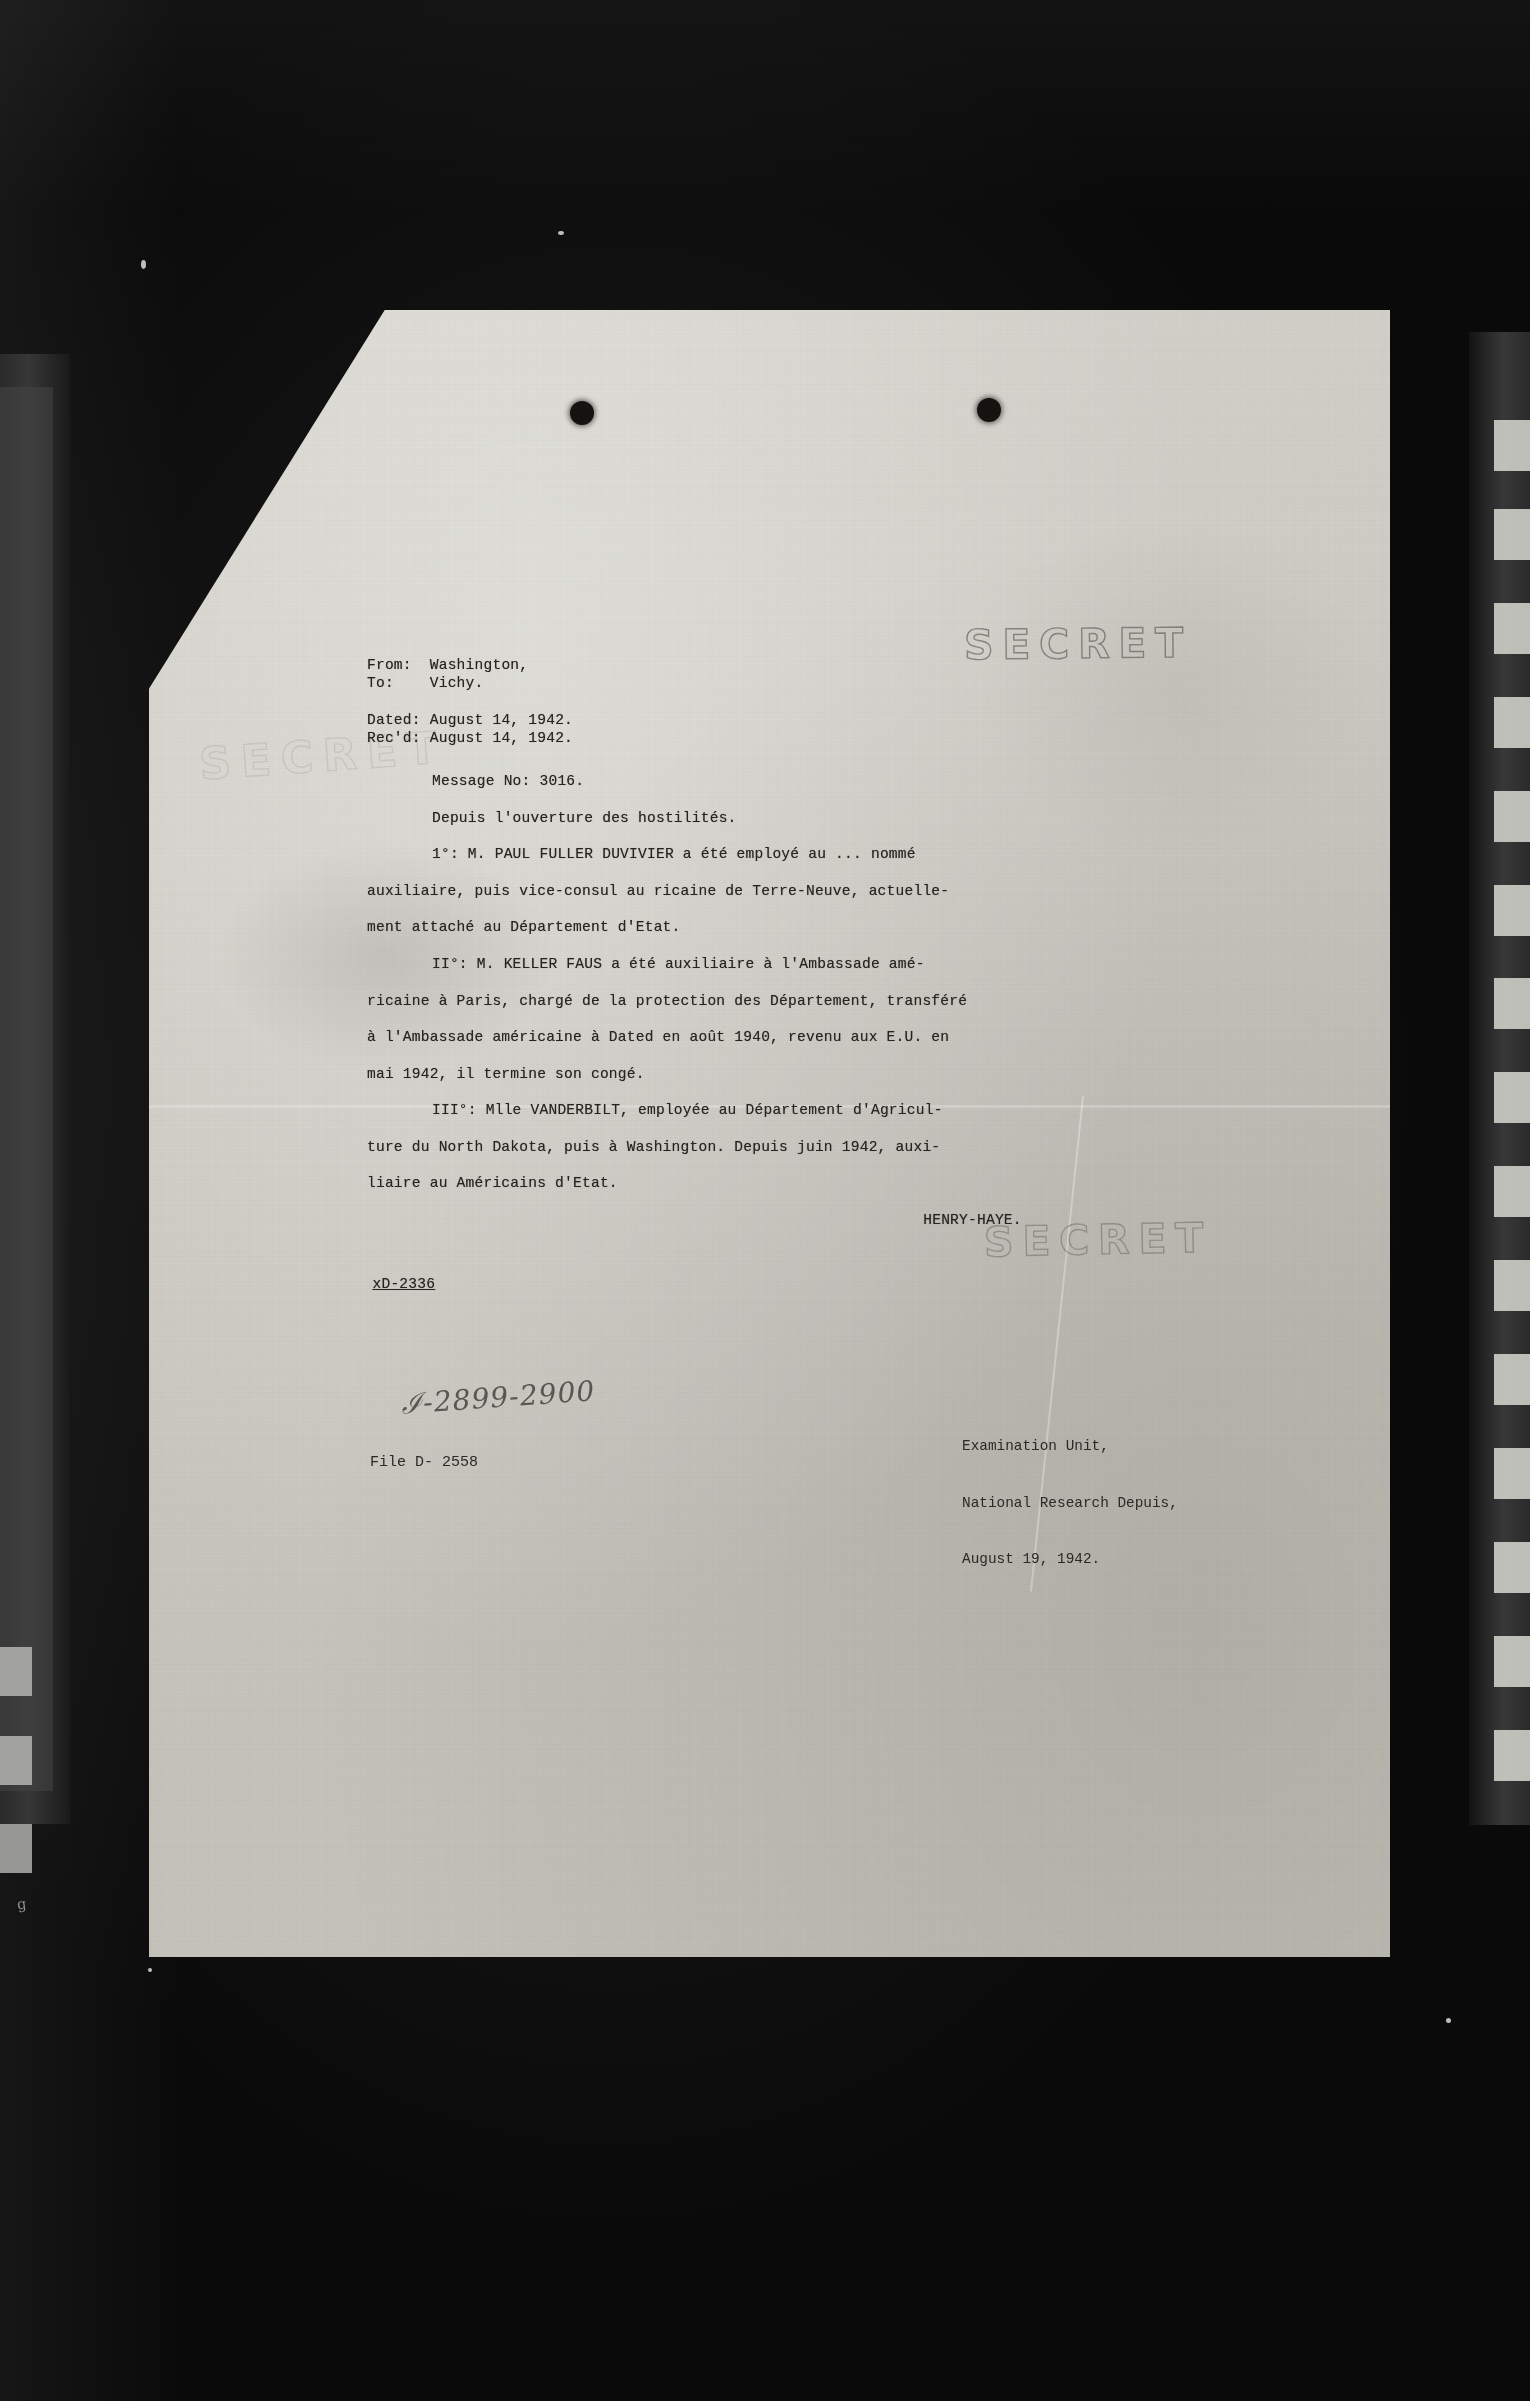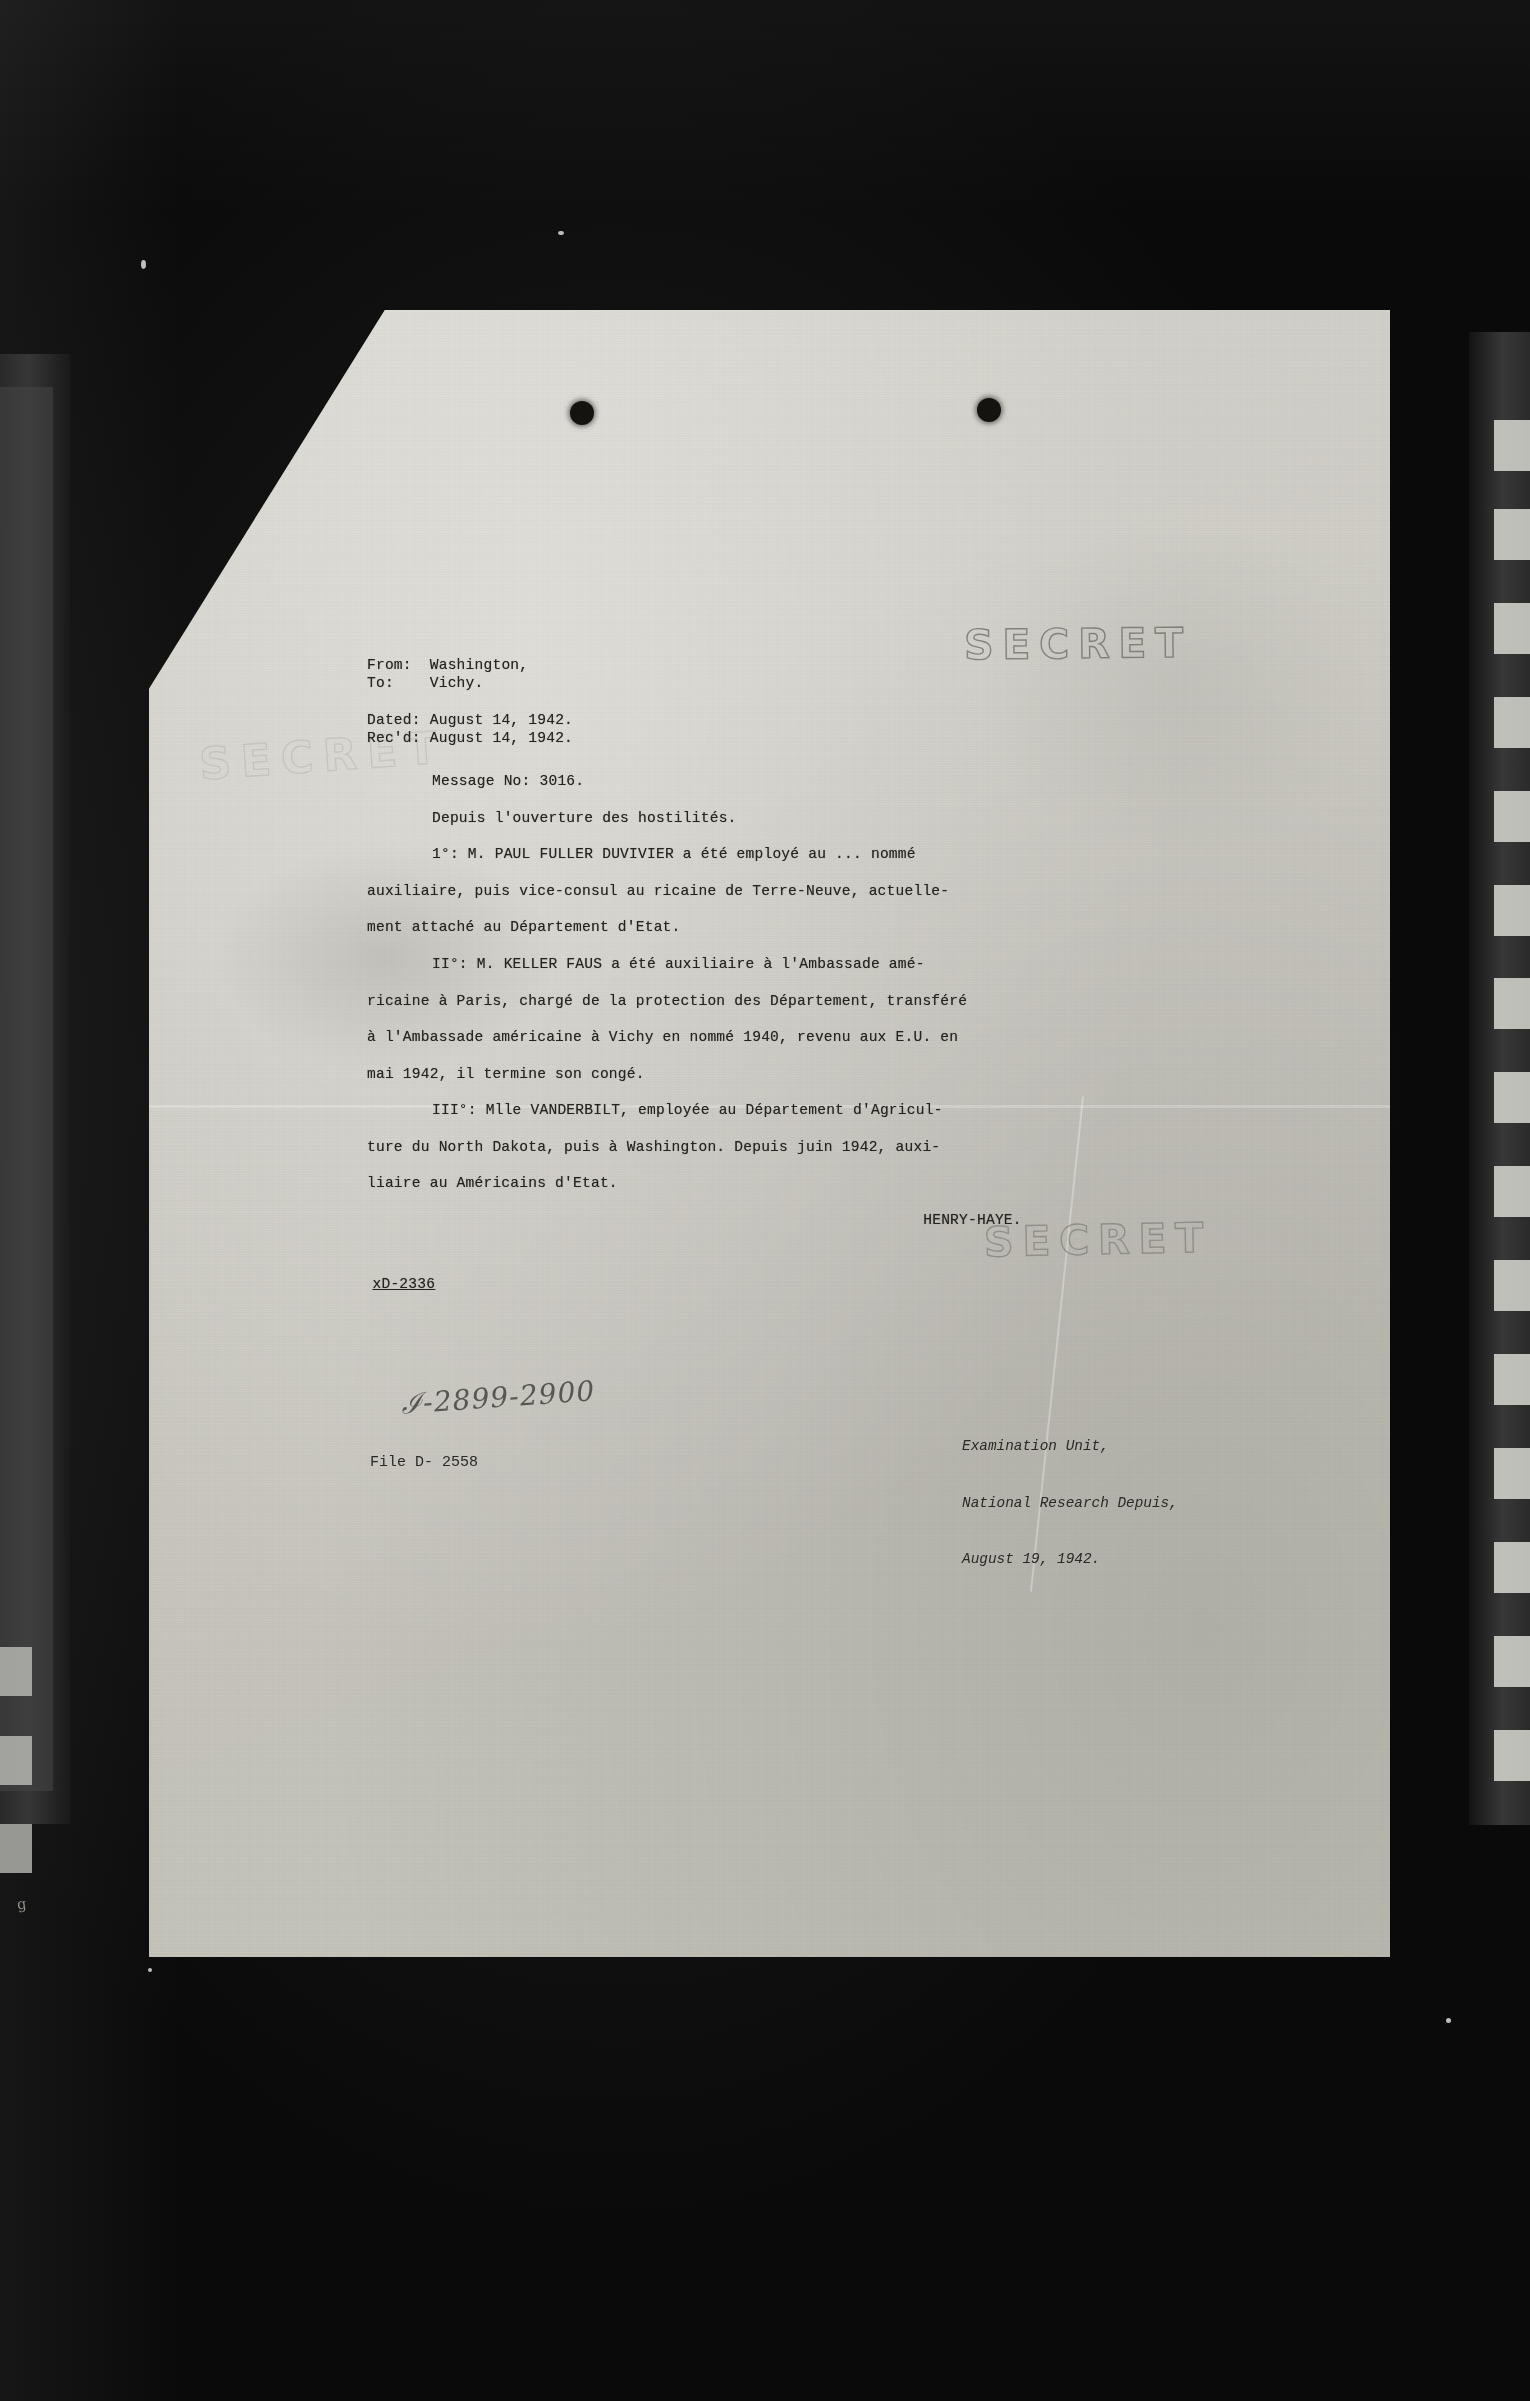--- a/index.html
+++ b/index.html
@@ -253,21 +253,20 @@
   }
   #examination-unit-block {
     position: absolute;
     left: 813px;
     top: 1090px;
     font-family: "Liberation Mono", monospace;
     font-size: 14.4px;
     line-height: 1.30;
     color: #2b2925;
     white-space: pre;
-    font-style: italic;
   }
 
   
   .pencil-mark {
     position: absolute;
     font-family: "DejaVu Serif", serif;
     font-size: 14.4px;
     color: rgba(140,138,130,0.85);
     transform: rotate(-8deg);
   }
@@ -351,21 +350,21 @@
 
 
     <div class="body-line center-ish">Depuis l'ouverture des hostilités.</div>
 
     <div class="body-line indent-line">1°: M. PAUL FULLER DUVIVIER a été employé au ... nommé</div>
     <div class="body-line">auxiliaire, puis vice-consul au ricaine de Terre-Neuve, actuelle-</div>
     <div class="body-line">ment attaché au Département d'Etat.</div>
 
     <div class="body-line indent-line">II°: M. KELLER FAUS a été auxiliaire à l'Ambassade amé-</div>
     <div class="body-line">ricaine à Paris, chargé de la protection des Département, transféré</div>
-    <div class="body-line">à l'Ambassade américaine à Vichy en nommé 1940, revenu aux E.U. en</div>
+    <div class="body-line">à l'Ambassade américaine à Dated en août 1940, revenu aux E.U. en</div>
     <div class="body-line">mai 1942, il termine son congé.</div>
 
     <div class="body-line indent-line">III°: Mlle VANDERBILT, employée au Département d'Agricul-</div>
     <div class="body-line">ture du North Dakota, puis à Washington. Depuis juin 1942, auxi-</div>
     <div class="body-line">liaire au Américains d'Etat.</div>
 
     <div id="signature-line">HENRY-HAYE.</div>
 
     <div id="ref-code-line">xD-2336</div>
   </div>

